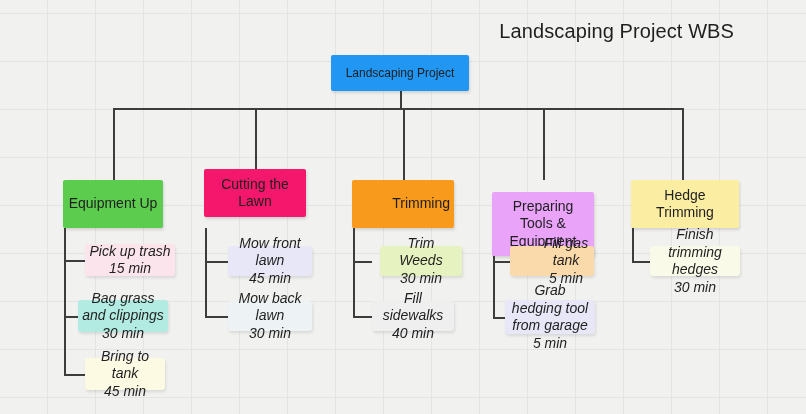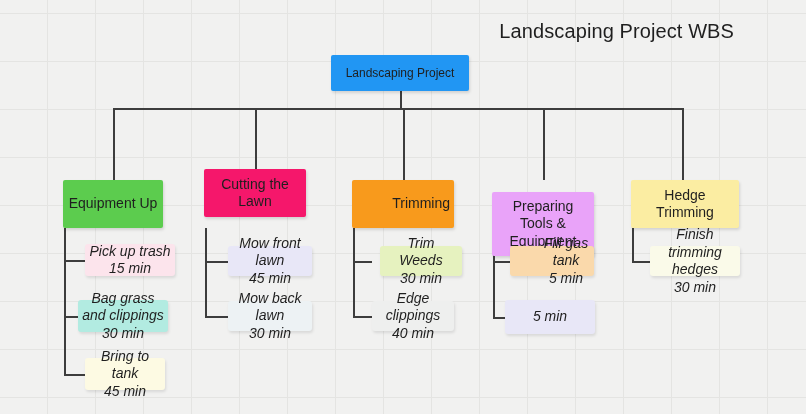--- a/index.html
+++ b/index.html
@@ -133,30 +133,30 @@
       <div class="node leaf" style="left: 228px; top: 301px; width: 84px; height: 30px; background: rgb(237, 242, 244); align-items: center;">
         <span class="lines"><span>Mow back lawn</span><span class="l2">30 min</span></span>
       </div>
       <div class="node branch" style="left: 352px; top: 180px; width: 102px; height: 48px; background: rgb(248, 154, 28); text-align: right;">
         <span class="lines">Trimming</span>
       </div>
       <div class="node leaf" style="left: 380px; top: 246px; width: 82px; height: 30px; background: rgb(230, 242, 191);">
         <span class="lines"><span>Trim Weeds</span><span class="l2">30 min</span></span>
       </div>
       <div class="node leaf" style="left: 372px; top: 301px; width: 82px; height: 30px; background: rgb(238, 239, 238);">
-        <span class="lines"><span>Edge clippings</span><span class="l2">40 min</span></span>
+        <span class="lines"><span>Fill sidewalks</span><span class="l2">40 min</span></span>
       </div>
       <div class="node branch" style="left: 492px; top: 192px; width: 102px; height: 64px; background: rgb(233, 163, 249); align-items: center;">
         <span class="lines">Preparing Tools &amp;<span class="l2">Equipment</span></span>
       </div>
       <div class="node leaf" style="left: 510px; top: 246px; width: 84px; height: 30px; background: rgb(250, 217, 171); padding-left: 32px;">
         <span class="lines"><span>Fill gas tank</span><span class="l2">5 min</span></span>
       </div>
       <div class="node leaf" style="left: 505px; top: 300px; width: 90px; height: 34px; background: rgb(232, 231, 247);">
-        <span class="lines"><span class="l2">5 min</span></span>
+        <span class="lines"><span>Grab hedging tool from garage</span><span class="l2">5 min</span></span>
       </div>
       <div class="node branch" style="left: 631px; top: 180px; width: 108px; height: 48px; background: rgb(251, 237, 162);">
         <span class="lines">Hedge Trimming</span>
       </div>
       <div class="node leaf" style="left: 650px; top: 246px; width: 90px; height: 30px; background: rgb(250, 250, 233);">
         <span class="lines"><span>Finish trimming hedges</span><span class="l2">30 min</span></span>
       </div>
     </div>
 
 </div>

